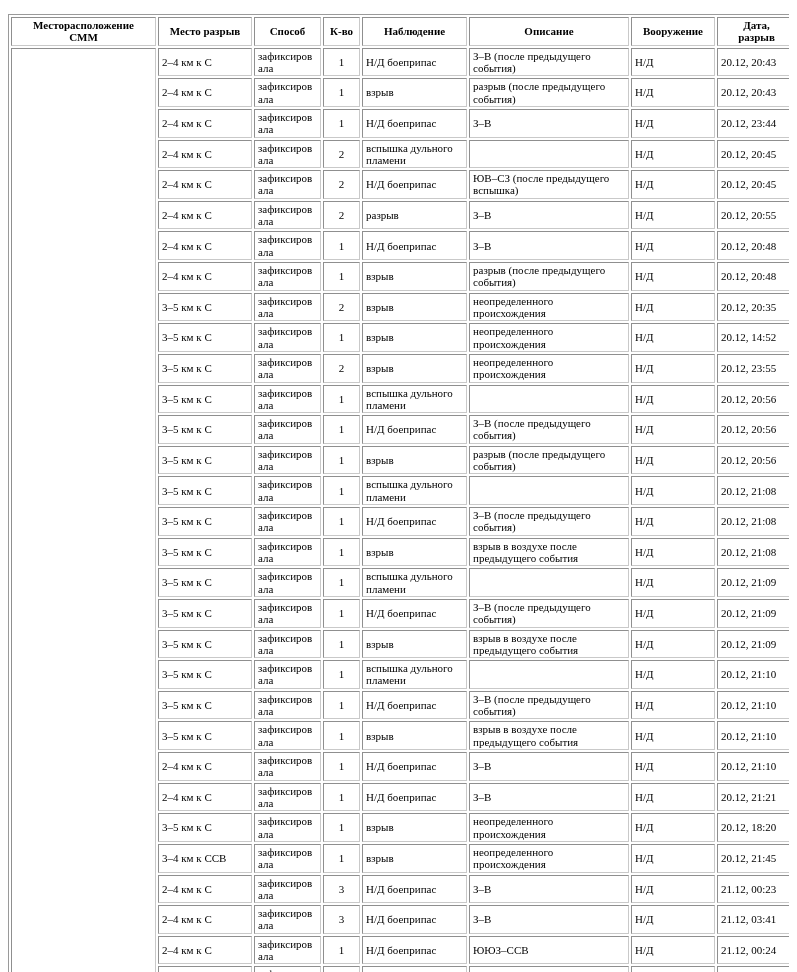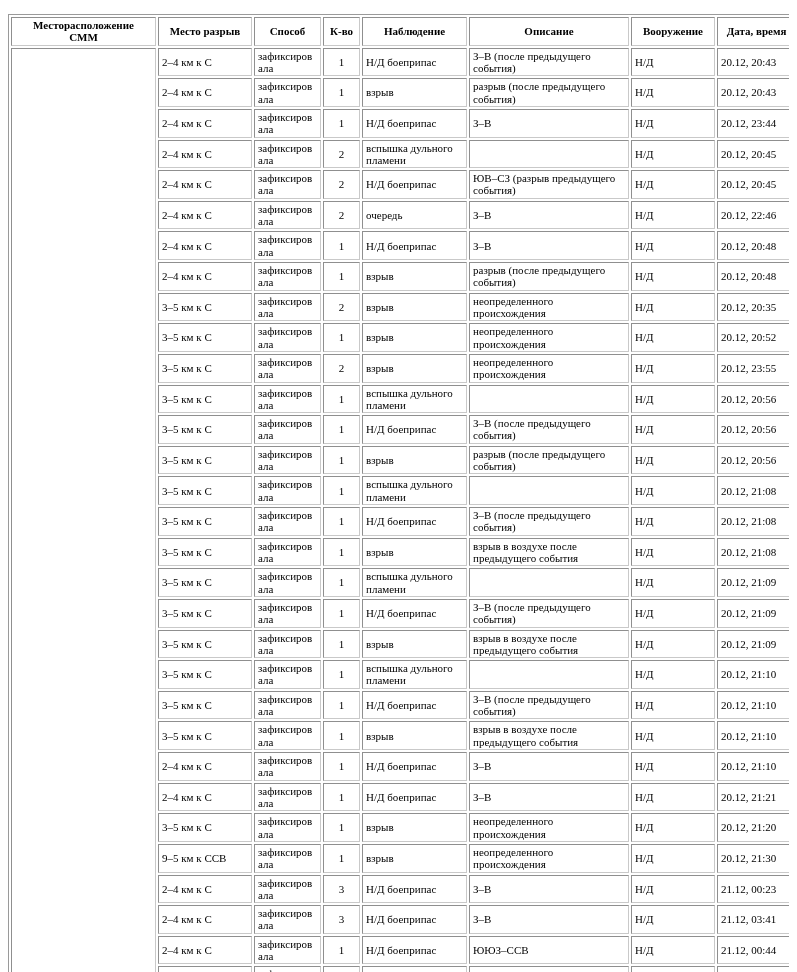--- a/index.html
+++ b/index.html
@@ -57,21 +57,21 @@
   </colgroup>
   <thead>
     <tr>
       <th>Месторасположение СММ</th>
       <th>Место разрыв</th>
       <th>Способ</th>
       <th>К-во</th>
       <th>Наблюдение</th>
       <th>Описание</th>
       <th>Вооружение</th>
-      <th>Дата, время</th>
+      <th>Дата, разрыв</th>
     </tr>
   </thead>
   <tbody>
       <tr>
         <td rowspan="40" class="loc"></td>
         <td>2–4 км к С</td>
         <td>зафиксировала</td>
         <td class="qty">1</td>
         <td>Н/Д боеприпас</td>
         <td>З–В (после предыдущего события)</td>
@@ -103,32 +103,32 @@
         <td>вспышка дульного пламени</td>
         <td></td>
         <td>Н/Д</td>
         <td>20.12, 20:45</td>
       </tr>
       <tr>
         <td>2–4 км к С</td>
         <td>зафиксировала</td>
         <td class="qty">2</td>
         <td>Н/Д боеприпас</td>
-        <td>ЮВ–СЗ (разрыв предыдущего события)</td>
+        <td>ЮВ–СЗ (после предыдущего вспышка)</td>
         <td>Н/Д</td>
         <td>20.12, 20:45</td>
       </tr>
       <tr>
         <td>2–4 км к С</td>
         <td>зафиксировала</td>
         <td class="qty">2</td>
-        <td>очередь</td>
-        <td>З–В</td>
-        <td>Н/Д</td>
-        <td>20.12, 22:46</td>
+        <td>разрыв</td>
+        <td>З–В</td>
+        <td>Н/Д</td>
+        <td>20.12, 20:55</td>
       </tr>
       <tr>
         <td>2–4 км к С</td>
         <td>зафиксировала</td>
         <td class="qty">1</td>
         <td>Н/Д боеприпас</td>
         <td>З–В</td>
         <td>Н/Д</td>
         <td>20.12, 20:48</td>
       </tr>
@@ -150,21 +150,21 @@
         <td>Н/Д</td>
         <td>20.12, 20:35</td>
       </tr>
       <tr>
         <td>3–5 км к С</td>
         <td>зафиксировала</td>
         <td class="qty">1</td>
         <td>взрыв</td>
         <td>неопределенного происхождения</td>
         <td>Н/Д</td>
-        <td>20.12, 20:52</td>
+        <td>20.12, 14:52</td>
       </tr>
       <tr>
         <td>3–5 км к С</td>
         <td>зафиксировала</td>
         <td class="qty">2</td>
         <td>взрыв</td>
         <td>неопределенного происхождения</td>
         <td>Н/Д</td>
         <td>20.12, 23:55</td>
       </tr>
@@ -294,30 +294,30 @@
         <td>Н/Д</td>
         <td>20.12, 21:21</td>
       </tr>
       <tr>
         <td>3–5 км к С</td>
         <td>зафиксировала</td>
         <td class="qty">1</td>
         <td>взрыв</td>
         <td>неопределенного происхождения</td>
         <td>Н/Д</td>
-        <td>20.12, 21:20</td>
-      </tr>
-      <tr>
-        <td>9–5 км к ССВ</td>
-        <td>зафиксировала</td>
-        <td class="qty">1</td>
-        <td>взрыв</td>
-        <td>неопределенного происхождения</td>
-        <td>Н/Д</td>
-        <td>20.12, 21:30</td>
+        <td>20.12, 18:20</td>
+      </tr>
+      <tr>
+        <td>3–4 км к ССВ</td>
+        <td>зафиксировала</td>
+        <td class="qty">1</td>
+        <td>взрыв</td>
+        <td>неопределенного происхождения</td>
+        <td>Н/Д</td>
+        <td>20.12, 21:45</td>
       </tr>
       <tr>
         <td>2–4 км к С</td>
         <td>зафиксировала</td>
         <td class="qty">3</td>
         <td>Н/Д боеприпас</td>
         <td>З–В</td>
         <td>Н/Д</td>
         <td>21.12, 00:23</td>
       </tr>
@@ -330,21 +330,21 @@
         <td>Н/Д</td>
         <td>21.12, 03:41</td>
       </tr>
       <tr>
         <td>2–4 км к С</td>
         <td>зафиксировала</td>
         <td class="qty">1</td>
         <td>Н/Д боеприпас</td>
         <td>ЮЮЗ–ССВ</td>
         <td>Н/Д</td>
-        <td>21.12, 00:44</td>
+        <td>21.12, 00:24</td>
       </tr>
       <tr>
         <td>2–4 км к С</td>
         <td>зафиксировала</td>
         <td class="qty">1</td>
         <td>Н/Д боеприпас</td>
         <td>ЮЮЗ–ССВ</td>
         <td>Н/Д</td>
         <td>21.12, 00:46</td>
       </tr>

